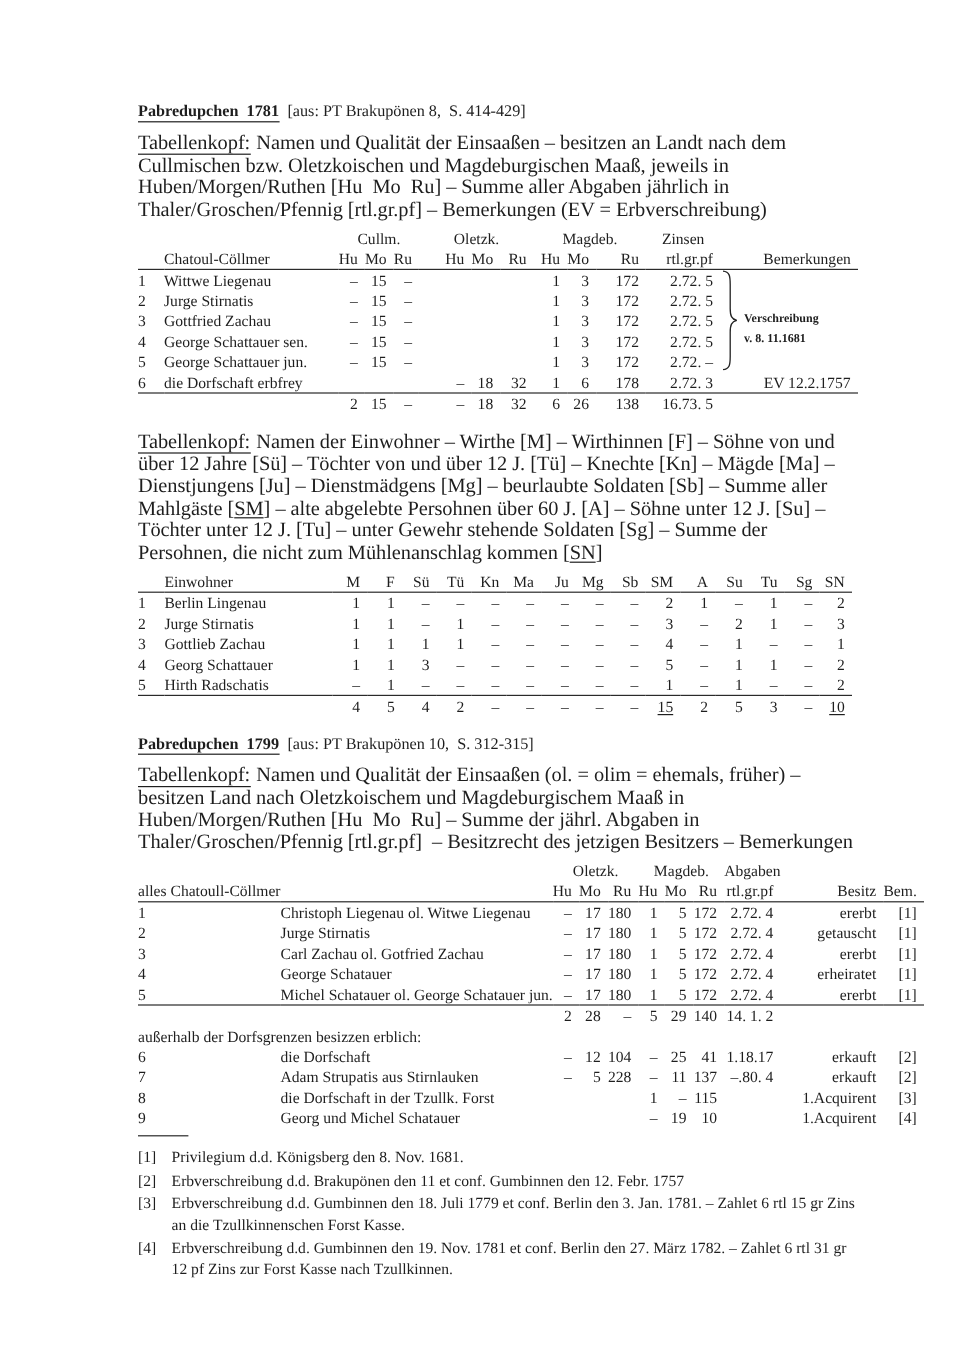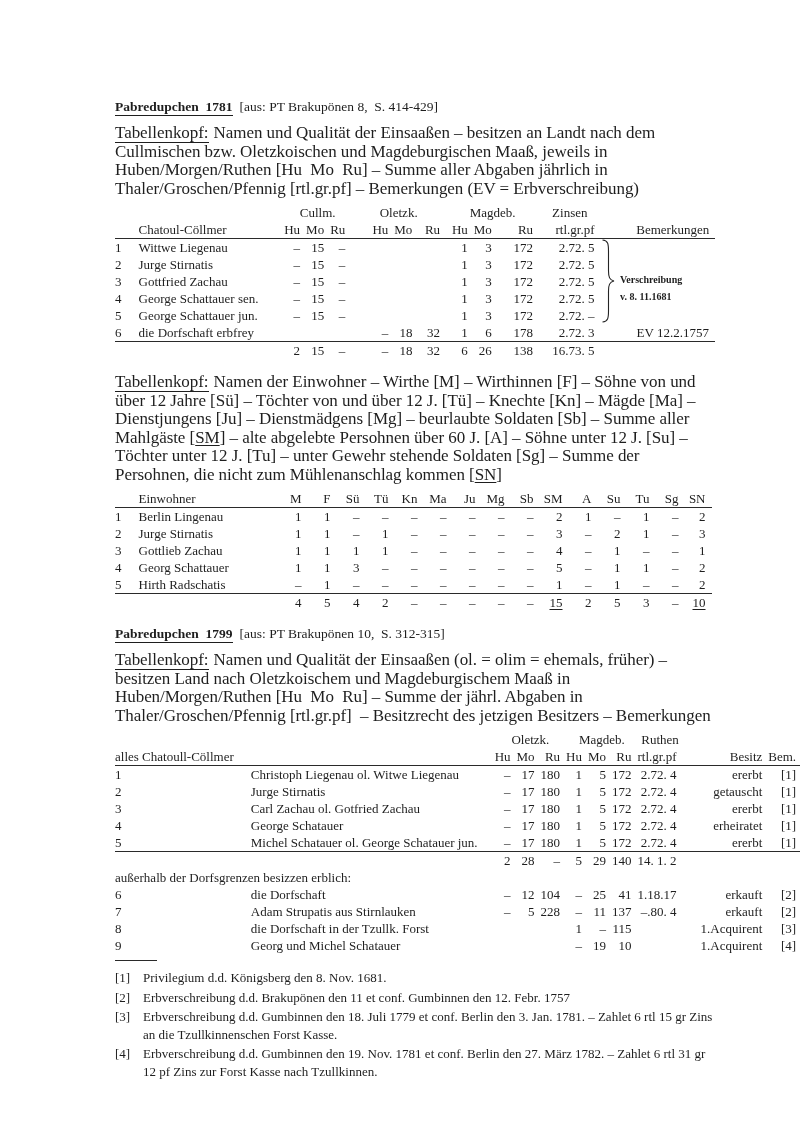--- a/index.html
+++ b/index.html
@@ -1,31 +1,31 @@
 <!DOCTYPE html>
 <html><head>
 <meta charset="utf-8">
 <style>
   html,body{margin:0;padding:0;}
   body{
     width:800px;height:1131px;overflow:hidden;background:#ffffff;
     font-family:"Liberation Serif","DejaVu Serif",serif;color:#1e1e1e;
   }
-  .page{padding:84px 85px 0 115px;width:600px;margin-top:14px;}
+  .page{padding:84px 85px 0 115px;width:600px;}
   .sect{margin:0;}
   .sect-title{font-size:13.5px;line-height:18px;margin-bottom:8px;white-space:nowrap;}
   .btitle{font-weight:bold;border-bottom:1.2px solid #1e1e1e;padding-bottom:1px;}
   .src{margin-left:7px;}
   .tk{font-size:17px;line-height:18.5px;margin:0 0 6px 0;letter-spacing:-0.05px;}
   .lbl{border-bottom:1px solid #1e1e1e;margin-right:5px;}
   .tablewrap{position:relative;margin-bottom:14px;}
   table{border-collapse:collapse;table-layout:fixed;font-size:13px;}
   td{padding:0 6px 0 0;line-height:17px;height:17px;text-align:right;
      white-space:nowrap;overflow:visible;vertical-align:baseline;}
-  td:nth-child(1),td:nth-child(2){text-align:left;padding-right:17px;}
+  td:nth-child(1),td:nth-child(2){text-align:left;padding-right:0;}
   tr.colhead td, tr.rule td{border-bottom:1px solid #2a2a2a;}
   .grp{text-align:center !important;padding-right:0 !important;}
   .t1 td:last-child{text-align:center;padding-left:30px;padding-right:0;}
   .bz{text-align:right;padding-left:18px !important;}
   .mid{text-align:left !important;}
   .u{text-decoration:underline;text-underline-offset:2px;}
   .brace{position:absolute;left:486px;top:35px;}
   .brace-note{position:absolute;left:505px;top:67px;font-size:10px;line-height:17px;font-weight:bold;}
   .fnrule{width:42px;border-top:1px solid #2a2a2a;margin:6px 0 8px 0;}
   .fn{position:relative;padding-left:28px;font-size:13px;line-height:17.5px;margin-bottom:2px;width:572px;}
@@ -389,21 +389,21 @@
           <col style="width:70px">
             <col style="width:78px">
             <col style="width:30px">
         </colgroup>
         <tbody>
             <tr>
               <td></td>
               <td></td>
               <td colspan="3" class="grp">Oletzk.</td>
               <td colspan="3" class="grp">Magdeb.</td>
-              <td class="grp">Ruthen</td>
+              <td class="grp">Abgaben</td>
               <td></td>
               <td></td>
             </tr>
             <tr class="colhead">
               <td>alles Chatoull-Cöllmer</td>
               <td></td>
               <td>Hu</td>
               <td>Mo</td>
               <td>Ru</td>
               <td>Hu</td>

